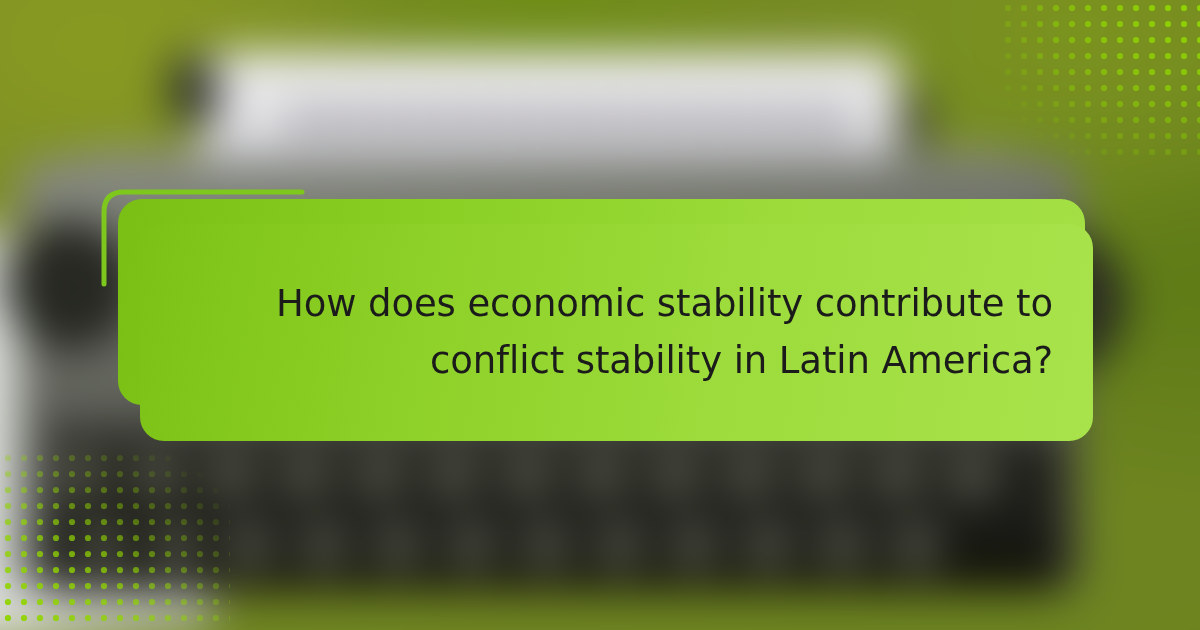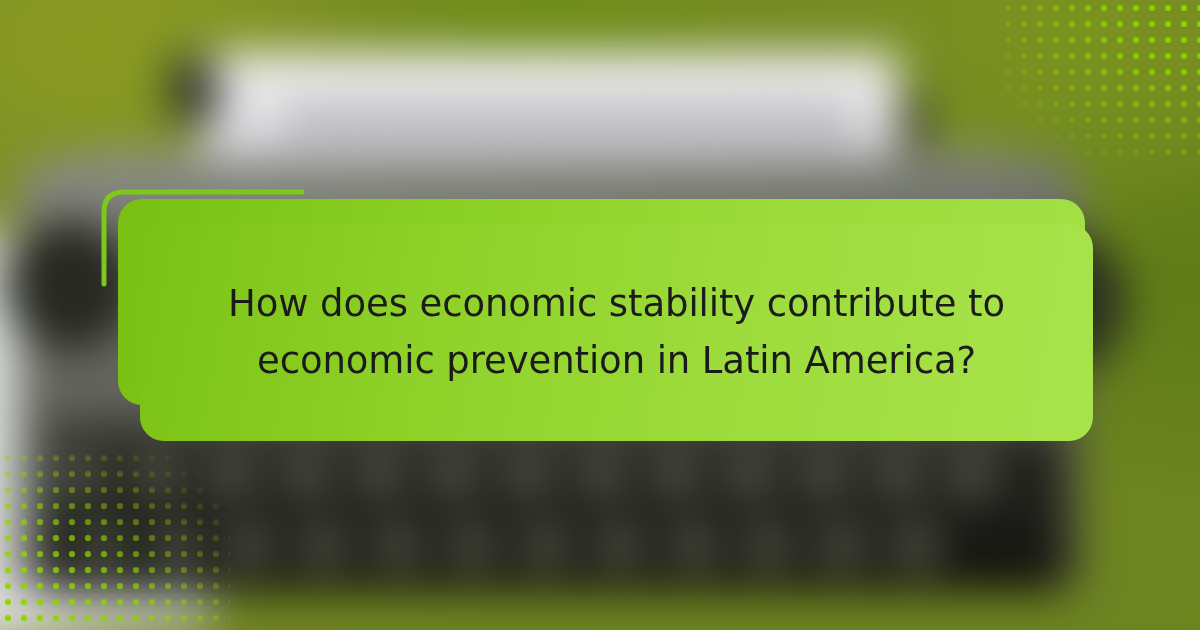--- a/index.html
+++ b/index.html
@@ -175,21 +175,21 @@
     display: flex;
     align-items: center;
     justify-content: center;
   }
 
   .card-title {
     margin: 0;
     padding: 0 40px;
     width: 100%;
     box-sizing: border-box;
-    text-align: center;
+    text-align: right;
     color: #1b1b1b;
     font-size: 37px;
     line-height: 1.52;
     font-weight: 400;
     letter-spacing: -0.1px;
     font-family: "DejaVu Sans", "Liberation Sans", sans-serif;
   }
 </style>
 </head>
 <body>
@@ -283,17 +283,17 @@
 
   <svg style="position:absolute;left:96px;top:184px;" width="220" height="110" aria-hidden="true">
     <path d="M 206 8 L 28 8 Q 8 8 8 28 L 8 100" fill="none" stroke="#7ec81d" stroke-width="5" stroke-linecap="round"></path>
   </svg>
 
   <div class="card-back"></div>
 
   <div class="card-front">
     <h1 class="card-title">
       <span>How does economic stability contribute to</span><br>
-      <span>economic prevention in Latin America?</span>
+      <span>conflict stability in Latin America?</span>
     </h1>
   </div>
 
 </div>
 
 </body></html>

